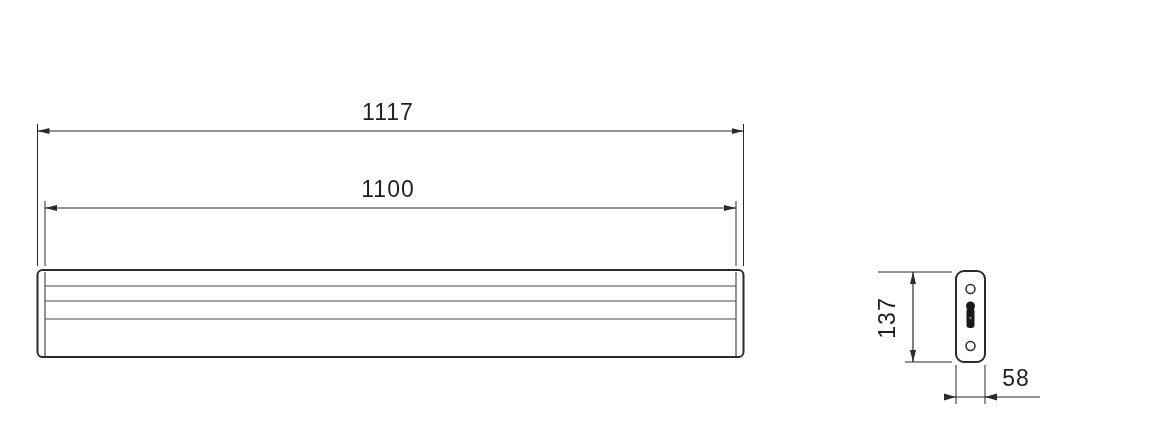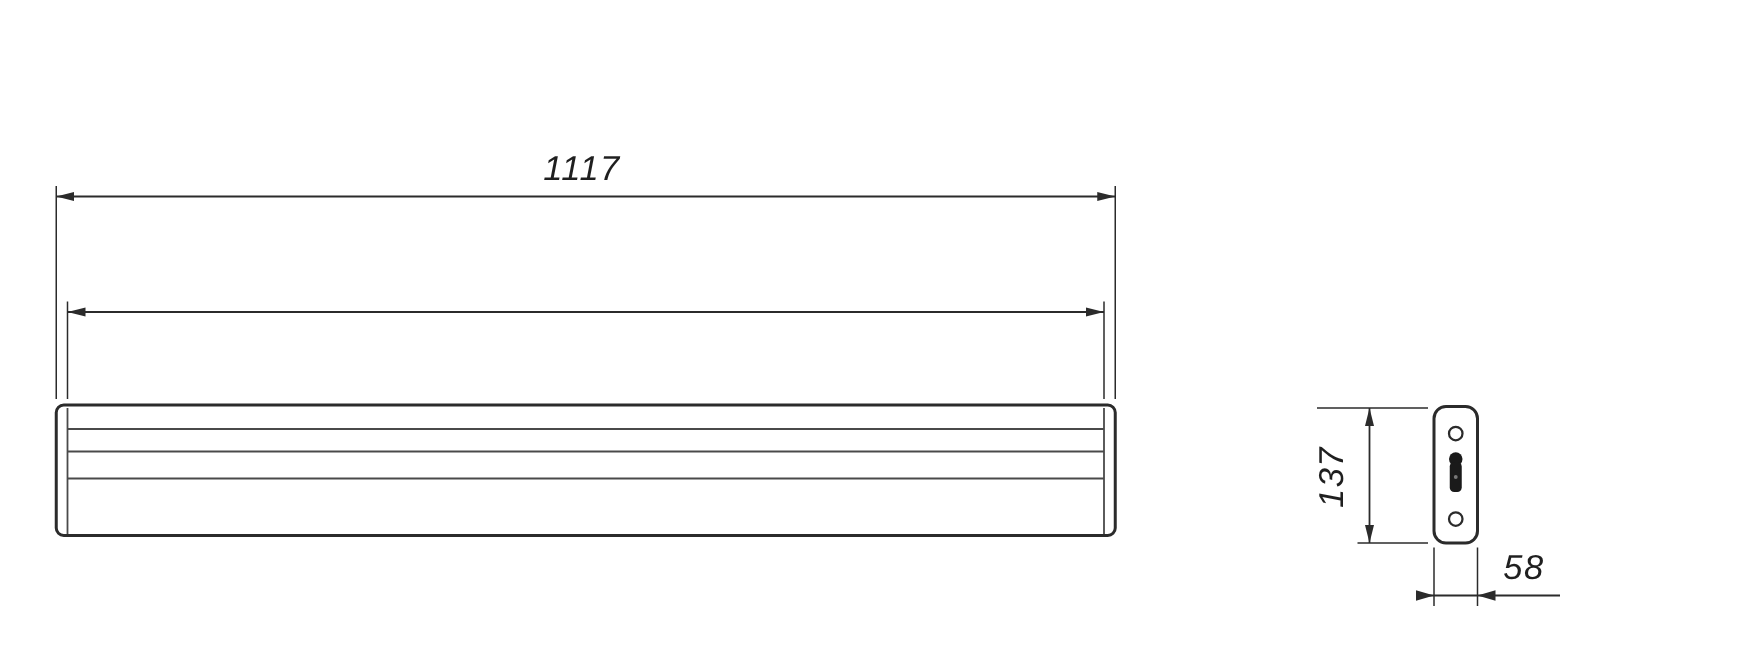--- a/index.html
+++ b/index.html
@@ -7,21 +7,20 @@
     padding: 0;
     background: #ffffff;
     font-family: "Liberation Sans", sans-serif;
   }
   .canvas {
     position: relative;
     width: 1102px;
     height: 448px;
     background: #ffffff;
     overflow: hidden;
-    font-style: italic;
   }
   .drawing-svg {
     position: absolute;
     left: 0;
     top: 0;
   }
   .dim-label {
     position: absolute;
     color: #1f1f1f;
     font-size: 23px;
@@ -93,18 +92,19 @@
       <line x1="956" y1="365" x2="956" y2="404" stroke="#2b2b2b" stroke-width="1"></line>
       <line x1="985" y1="365" x2="985" y2="404" stroke="#2b2b2b" stroke-width="1"></line>
       <line x1="944" y1="397" x2="1040" y2="397" stroke="#2b2b2b" stroke-width="1.2"></line>
       <polygon points="956,397 944,393.5 944,400.5" fill="#2b2b2b"></polygon>
       <polygon points="985,397 997,393.5 997,400.5" fill="#2b2b2b"></polygon>
     </g>
   </svg>
 
   <div class="dim-label" style="left: 338px; top: 99px; width: 100px;">1117</div>
 
+  <div class="dim-label" style="left: 338px; top: 176px; width: 100px;">1100</div>
 
   <div class="dim-label rotated" style="left: 852px; top: 304px; width: 70px; height: 28px; line-height: 28px;">137</div>
 
   <div class="dim-label" style="left: 994px; top: 365px; width: 44px;">58</div>
 
 </div>
 
 </body></html>

